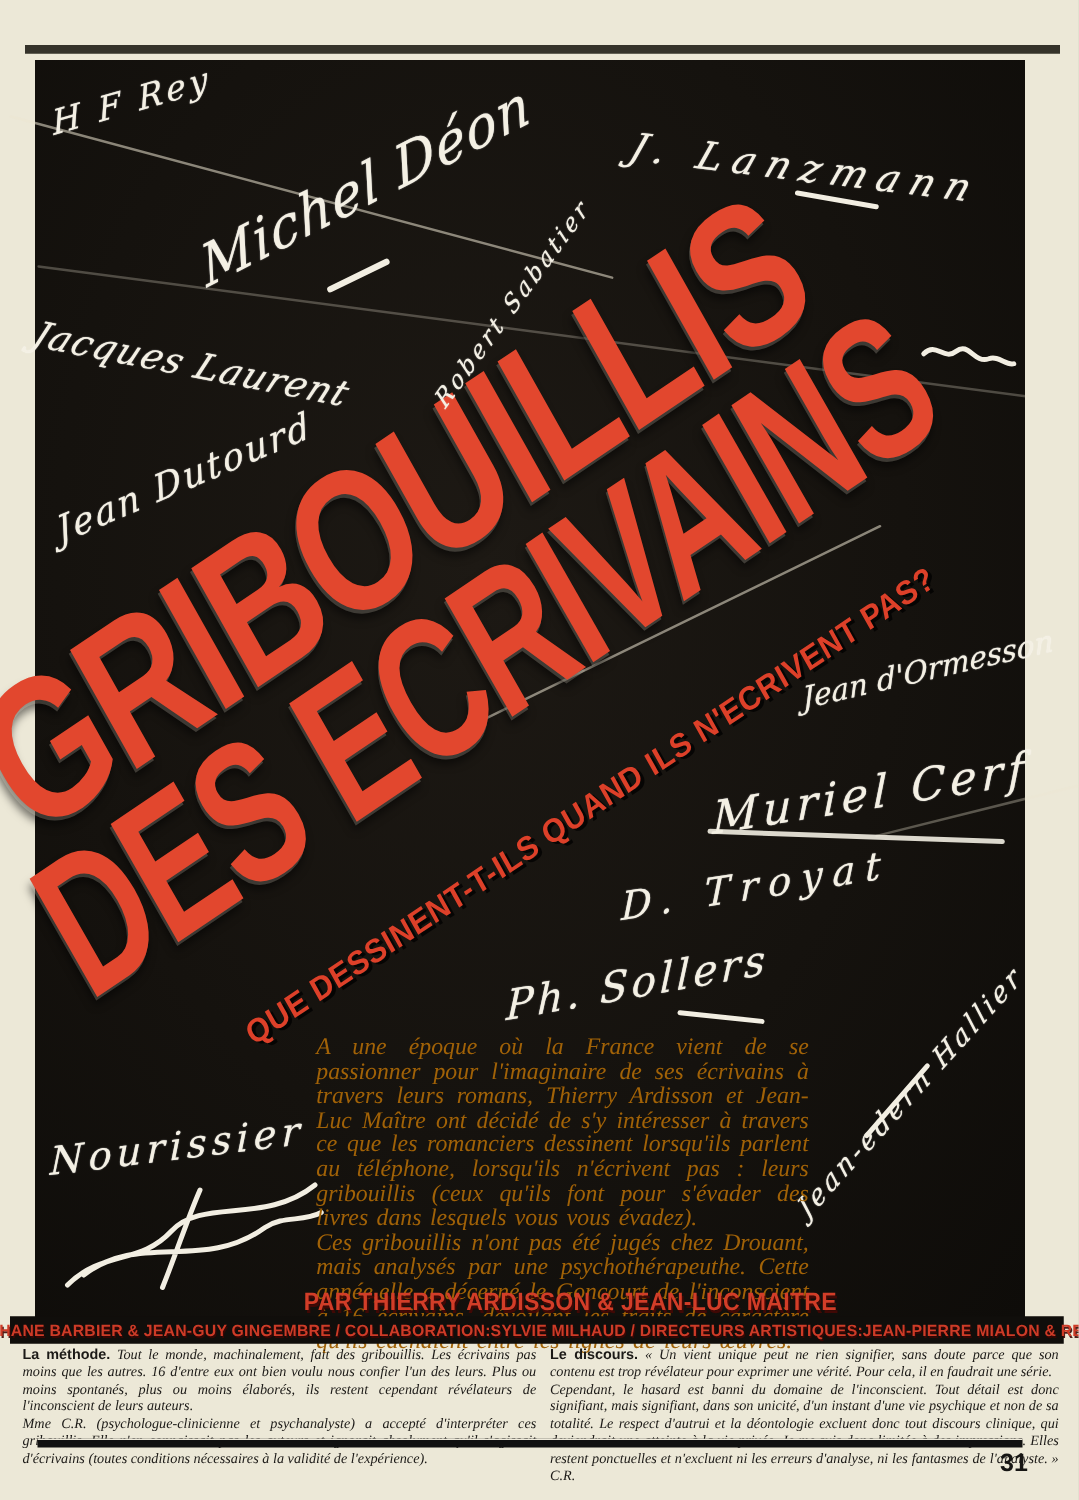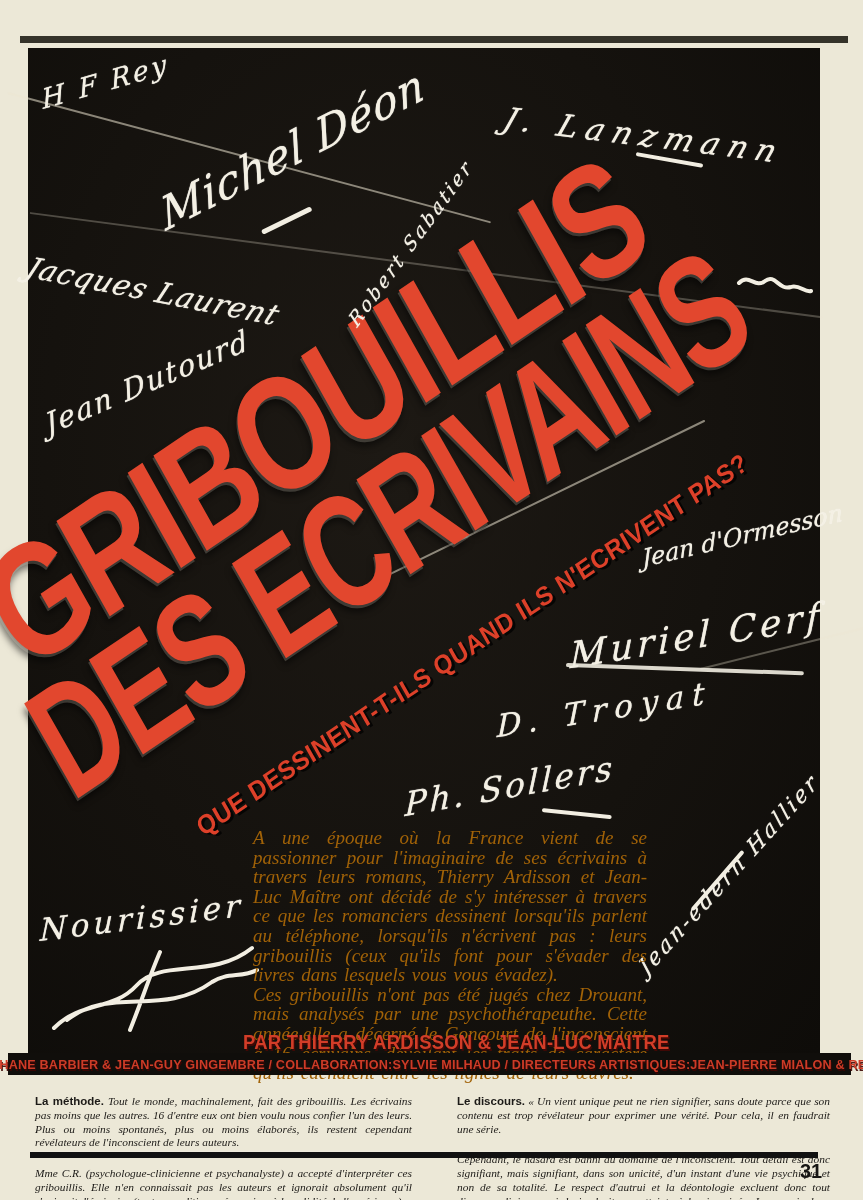--- a/index.html
+++ b/index.html
@@ -41,21 +41,21 @@
   
   .sig{position:absolute;color:#f4f0e4;font-family:"DejaVu Serif",serif;font-style:italic;
     white-space:nowrap;transform-origin:0 50%;text-shadow:0 0 1px rgba(255,255,255,0.8);}
   .stroke{position:absolute;background:#f2eee2;transform-origin:0 50%;border-radius:3px;}
   .scrib{position:absolute;}
   .scrib path{fill:none;stroke:#f2eee2;stroke-width:4;stroke-linecap:round;stroke-linejoin:round;}
 
   
   .footcol{position:absolute;top:1078px;color:#1c1a17;font-size:11.4px;line-height:13.8px;
     text-align:justify;font-style:italic;}
-  .footcol p{margin:17px;}
+  .footcol p{margin:0;}
   .footlead{font-family:"Liberation Sans",sans-serif;font-weight:700;font-style:normal;font-size:11.5px;}
   #foot-left{left:18px;width:411px;}
   #foot-right{left:440px;width:407px;}
   .bottomrule{position:absolute;left:30px;top:1151px;width:788px;height:6px;background:#111;
     border-top:1px solid #efebdc;}
   .pagenum{position:absolute;left:800px;top:1160px;font-family:"Liberation Sans",sans-serif;
     font-weight:700;font-size:20px;color:#161513;}
 </style>
 </head>
 <body>

